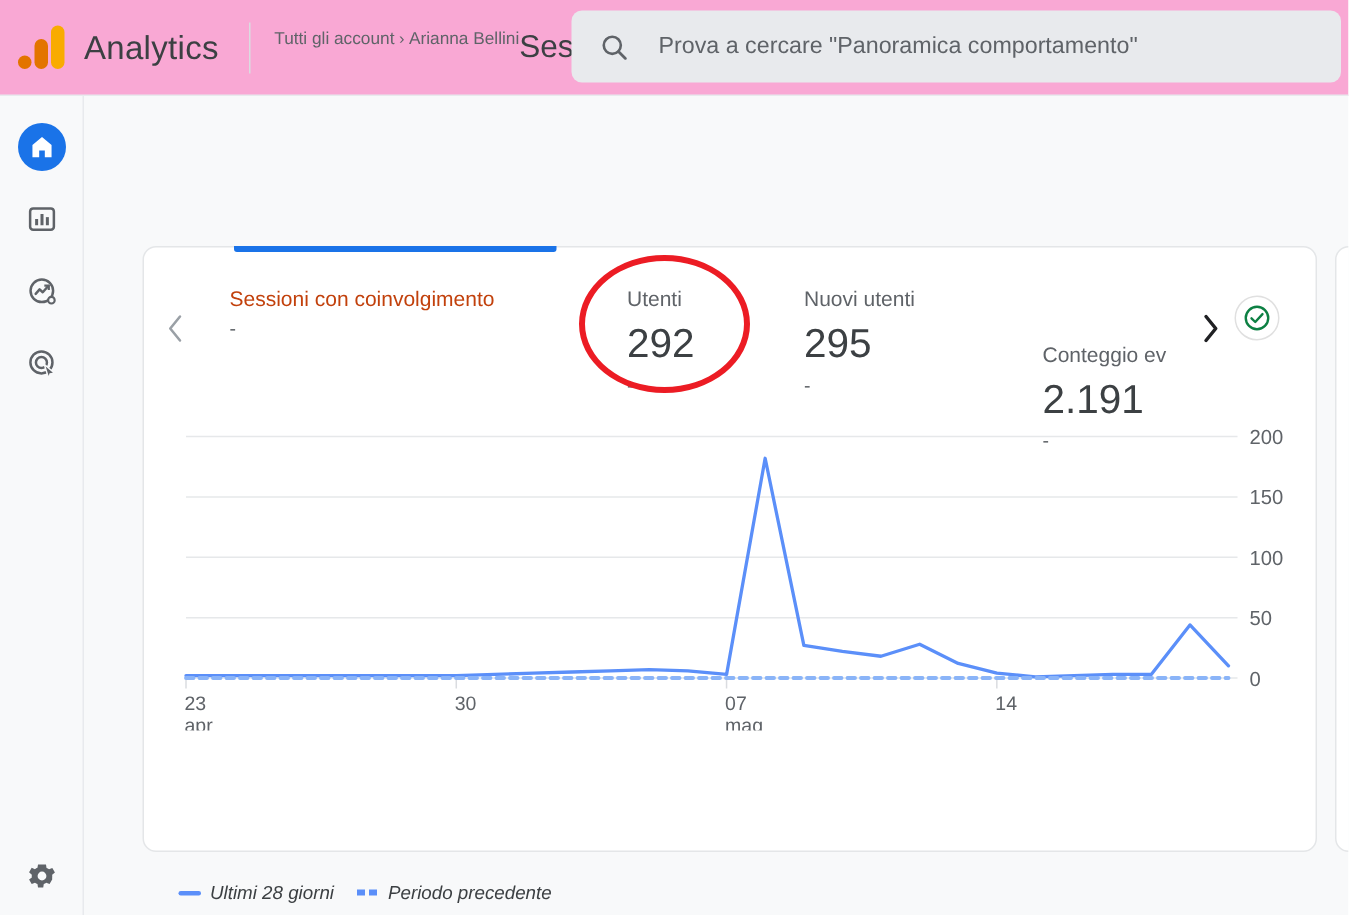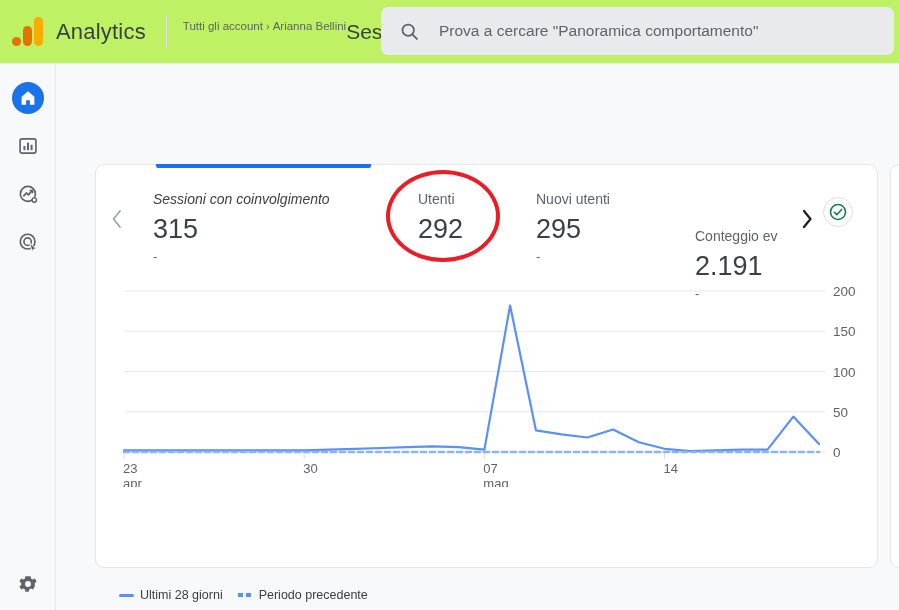--- a/index.html
+++ b/index.html
@@ -6,21 +6,21 @@
   html, body {
     width: 899px; height: 610px;
     font-family: "Liberation Sans", sans-serif;
     background: #ffffff; overflow: hidden;
   }
   #root { position: relative; width: 899px; height: 610px; }
 
   
   .topbar {
     position: absolute; left: 0; top: 0; width: 899px; height: 64px;
-    background: #bef264; display: flex; align-items: center;
+    background: #f9a8d4; display: flex; align-items: center;
     border-bottom: 1px solid #e8eaed;
   }
   .logo-wrap { width: 56px; display: flex; align-items: center; justify-content: center; }
   .ga-logo { position: relative; width: 34px; height: 30px; }
   .ga-bar-tall { position: absolute; right: 2px; top: 0; width: 9px; height: 29px;
     background: #f9ab00; border-radius: 4.5px; }
   .ga-bar-mid { position: absolute; right: 13px; top: 9px; width: 9px; height: 20px;
     background: #e37400; border-radius: 4.5px; }
   .ga-dot { position: absolute; right: 24px; top: 20px; width: 9px; height: 9px;
     background: #e37400; border-radius: 50%; }
@@ -76,36 +76,36 @@
     background: #1a73e8; border-radius: 0 0 2px 2px; }
 
   .nav-arrow { position: absolute; top: 43px; width: 22px; height: 22px;
     display: flex; align-items: center; justify-content: center; }
   .nav-prev { left: 10px; }
   .nav-next { left: 699px; }
 
   .metrics { position: absolute; left: 57px; top: 26px; width: 640px; height: 78px; }
   .metric { position: absolute; top: 0; }
   .metric-label { font-size: 14px; color: #5f6368; white-space: nowrap; }
-  .metric-label.active { color: #404040; font-style: italic; }
+  .metric-label.active { color: #c2410c; }
   .metric-value { font-size: 27px; color: #3c4043; margin-top: 6px; line-height: 32px; font-weight: 400; }
   .metric-delta { font-size: 13px; color: #5f6368; margin-top: 4px; }
   .metric-clip { position: absolute; top: 0; overflow: hidden; margin-top: 37px; }
 
   .badge-check { position: absolute; left: 727px; top: 32px; width: 30px; height: 30px;
     border: 1px solid #e0e0e0; border-radius: 50%; background:#fff;
     display: flex; align-items: center; justify-content: center; }
 
   .chart { position: absolute; left: 0; top: 112px; width: 783px; height: 210px; }
   .legend { position: absolute; left: 23px; top: 423px; display: flex; align-items: center; gap: 7px; }
   .legend-item { display: flex; align-items: center; gap: 6px; }
   .legend-solid { width: 15px; height: 3px; background: #5b8ff9; border-radius: 2px; }
   .legend-dash { width: 15px; height: 4px;
     background: repeating-linear-gradient(to right, #5b8ff9 0 5px, transparent 5px 8px); }
-  .legend-text { font-size: 12.5px; color: #3c4043; white-space: nowrap; }
+  .legend-text { font-size: 12.5px; color: #3c4043; white-space: nowrap; font-style: italic; }
 
   .annot-ellipse {
     position: absolute; left: 386px; top: 170px; width: 114px; height: 92px;
     border: 4.5px solid #ec1c24; border-radius: 50%; pointer-events: none;
   }
 </style>
 </head>
 <body>
 
 <div id="root">
@@ -189,21 +189,20 @@
       </div>
       <div class="nav-arrow nav-next">
         <svg width="13" height="20" viewBox="0 0 13 20">
           <polyline points="4,2 10.5,10 4,18" fill="none" stroke="#202124" stroke-width="2.3" stroke-linecap="round" stroke-linejoin="round"></polyline>
         </svg>
       </div>
 
       <div class="metrics">
         <div class="metric" style="left:0px">
           <div class="metric-label active">Sessioni con coinvolgimento</div>
-          <div class="metric-value">315</div>
           <div class="metric-delta">-</div>
         </div>
         <div class="metric" style="left:265px">
           <div class="metric-label">Utenti</div>
           <div class="metric-value">292</div>
           <div class="metric-delta">-</div>
         </div>
         <div class="metric" style="left:383px">
           <div class="metric-label">Nuovi utenti</div>
           <div class="metric-value">295</div>

